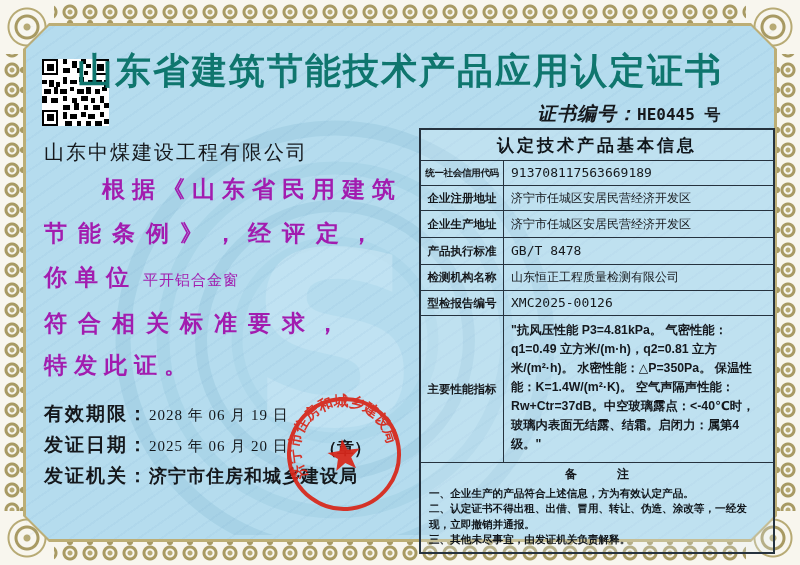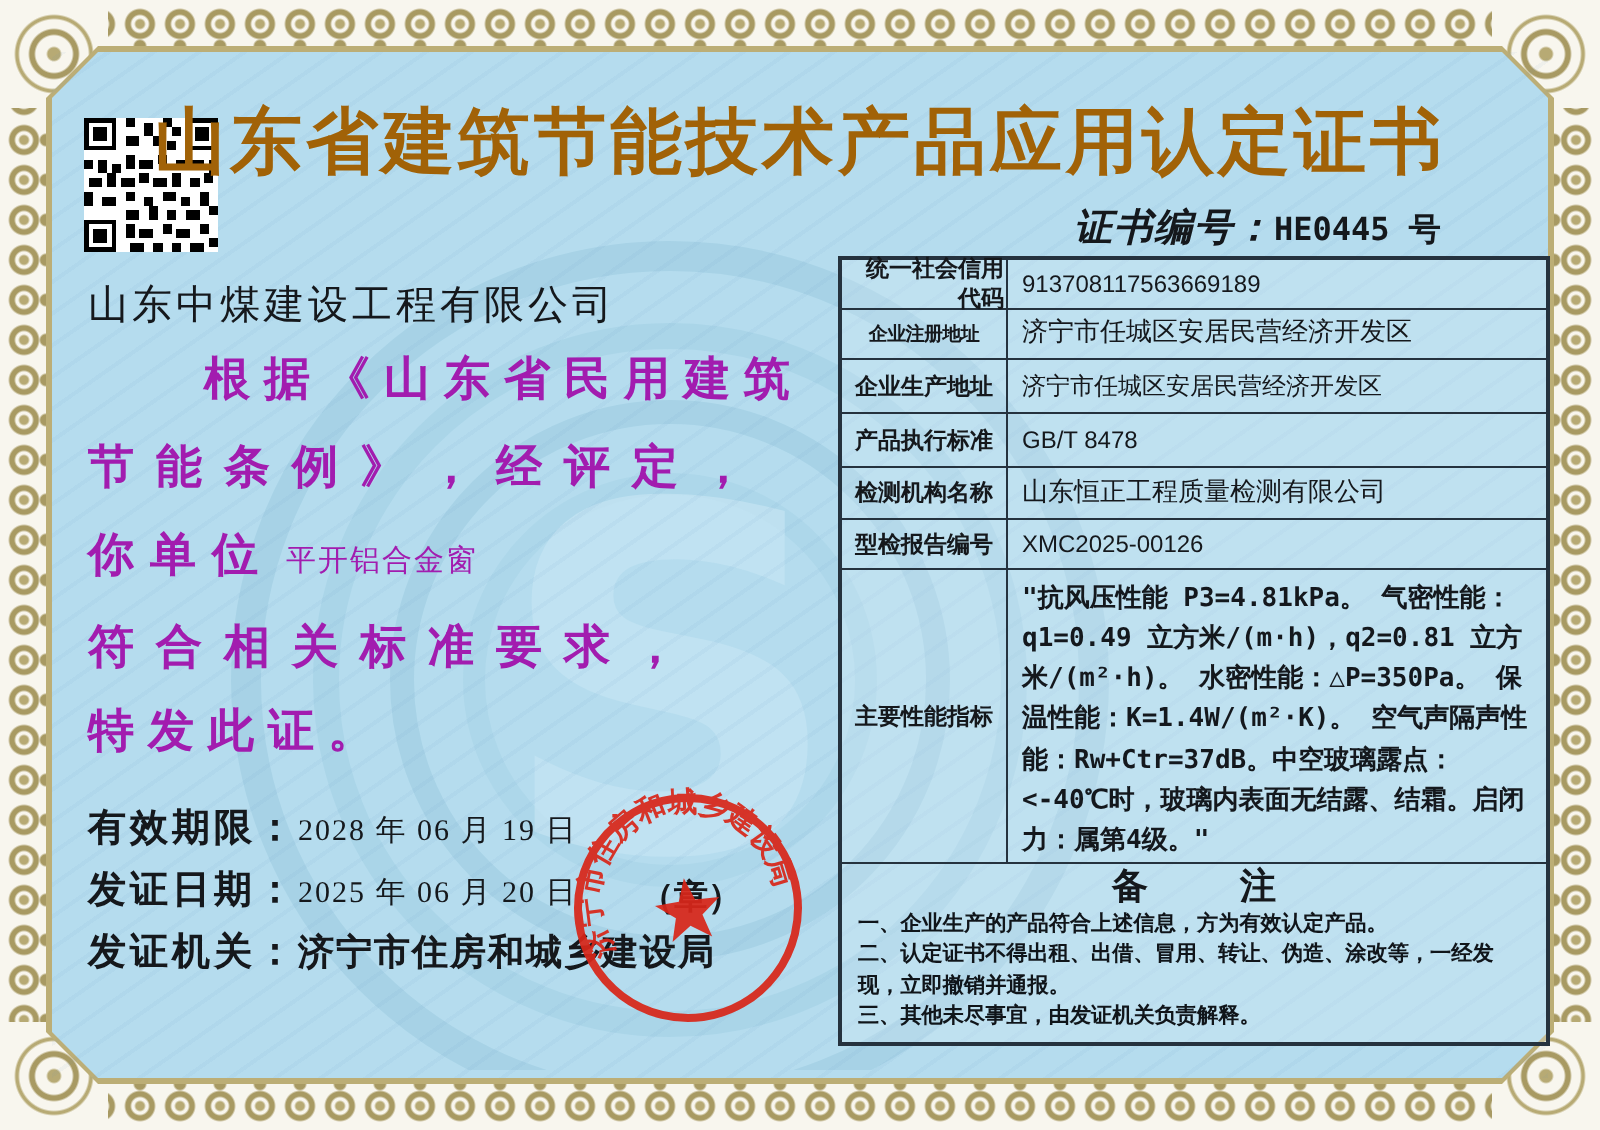--- a/index.html
+++ b/index.html
@@ -35,21 +35,21 @@
     clip-path:polygon(26px 0,calc(100% - 26px) 0,100% 26px,100% calc(100% - 26px),calc(100% - 26px) 100%,26px 100%,0 calc(100% - 26px),0 26px);}
   .panel{position:absolute;inset:26px;background:#b5dcee;z-index:4;
     clip-path:polygon(23px 0,calc(100% - 23px) 0,100% 23px,100% calc(100% - 23px),calc(100% - 23px) 100%,23px 100%,0 calc(100% - 23px),0 23px);}
   .texture{position:absolute;inset:26px;z-index:5;pointer-events:none;
     background:repeating-linear-gradient(-35deg, rgba(90,140,190,0.06) 0 2px, rgba(255,255,255,0) 2px 13px);}
   .watermark{position:absolute;left:40px;top:95px;z-index:5;opacity:0.55;pointer-events:none;}
   .content{position:absolute;inset:0;z-index:6;}
   
   .title{position:absolute;left:0;right:0;top:47px;text-align:center;
     font-family:"Liberation Sans","DejaVu Sans",sans-serif;
-    font-size:36px;font-weight:800;letter-spacing:2px;color:#a16207;}
+    font-size:36px;font-weight:800;letter-spacing:2px;color:#0f766e;}
   .qr{position:absolute;left:42px;top:59px;width:67px;height:67px;background:#fff;}
   .cert-no{position:absolute;left:537px;top:101px;font-size:19px;}
   .cert-no .lbl{font-style:italic;font-weight:600;letter-spacing:1px;}
   .cert-no .val{font-family:"DejaVu Sans Mono","Liberation Mono",monospace;font-style:normal;font-size:16px;font-weight:600;}
   
   .company{position:absolute;left:44px;top:139px;font-size:20px;letter-spacing:2px;}
   .bline{position:absolute;left:44px;width:370px;font-size:23px;font-weight:700;color:#a21caf;}
   .b1{top:174px;letter-spacing:7px;text-indent:58px;}
   .b2{top:218px;letter-spacing:11px;}
   .b3{top:262px;letter-spacing:8px;}
@@ -73,21 +73,21 @@
   .tbl-row .lbl{width:80px;min-width:80px;border-right:1.5px solid #25323e;display:flex;align-items:center;justify-content:center;
     font-weight:800;font-size:11.5px;text-align:right;font-family:"Liberation Serif",serif;padding:1px;}
   .tbl-row:nth-child(2) .lbl{font-size:9.5px;letter-spacing:-0.3px;}
   .tbl-row .val{flex:1;display:flex;align-items:center;font-size:12px;padding:2px 7px;line-height:1.35;}
   .tbl-row:nth-child(2) .val,.tbl-row:nth-child(5) .val,.tbl-row:nth-child(7) .val{
     font-family:"DejaVu Sans Mono","Liberation Mono",monospace;font-size:13px;}
   .r-h24{height:24px;} .r-h26{height:26px;} .r-h25{height:25px;}
   .r-perf{height:146px;}
   .r-perf .val{align-items:flex-start;padding:5px 7px;font-size:12.3px;line-height:1.55;font-weight:600;color:#14181d;}
   .remark-title{height:22px;display:flex;align-items:center;justify-content:center;
-    font-size:18px;font-weight:800;letter-spacing:14px;text-indent:14px;font-family:"Liberation Serif",serif;}
+    font-size:12px;font-weight:800;letter-spacing:14px;text-indent:14px;font-family:"Liberation Serif",serif;}
   .remarks{padding:1px 8px 5px 8px;font-size:10.6px;font-weight:700;line-height:1.45;
     font-family:"Liberation Serif",serif;color:#10151a;}
 </style>
 </head>
 <body>
 
 <div class="page">
 
   <div class="lace lace-top"></div>
   <div class="lace lace-bottom"></div>
@@ -205,20 +205,21 @@
           <path id="sealArc" d="M 23,79 A 44,44 0 1 1 99,79" fill="none"></path>
         </defs>
       <circle cx="61" cy="61" r="55" fill="none" stroke="#d8271a" stroke-width="4"></circle>
       <polygon points="61,46 65.1,57.3 77.2,57.7 67.7,65.2 71,76.8 61,70 51,76.8 54.3,65.2 44.8,57.7 56.9,57.3" fill="#d8271a"></polygon>
       <text font-size="14.5" font-weight="bold" fill="#d8271a" font-family="'Liberation Serif',serif">
         <textPath href="#sealArc" startOffset="2">济宁市住房和城乡建设局</textPath>
       </text>
     </svg>
 
     <div class="info-table">
+      <div class="tbl-header">认定技术产品基本信息</div>
 
       <div class="tbl-row r-h24">
         <div class="lbl">
             <span>统一社会信用代码</span>
           </div>
         <div class="val">913708117563669189</div>
       </div>
       <div class="tbl-row r-h24">
         <div class="lbl">
             <span>企业注册地址</span>

